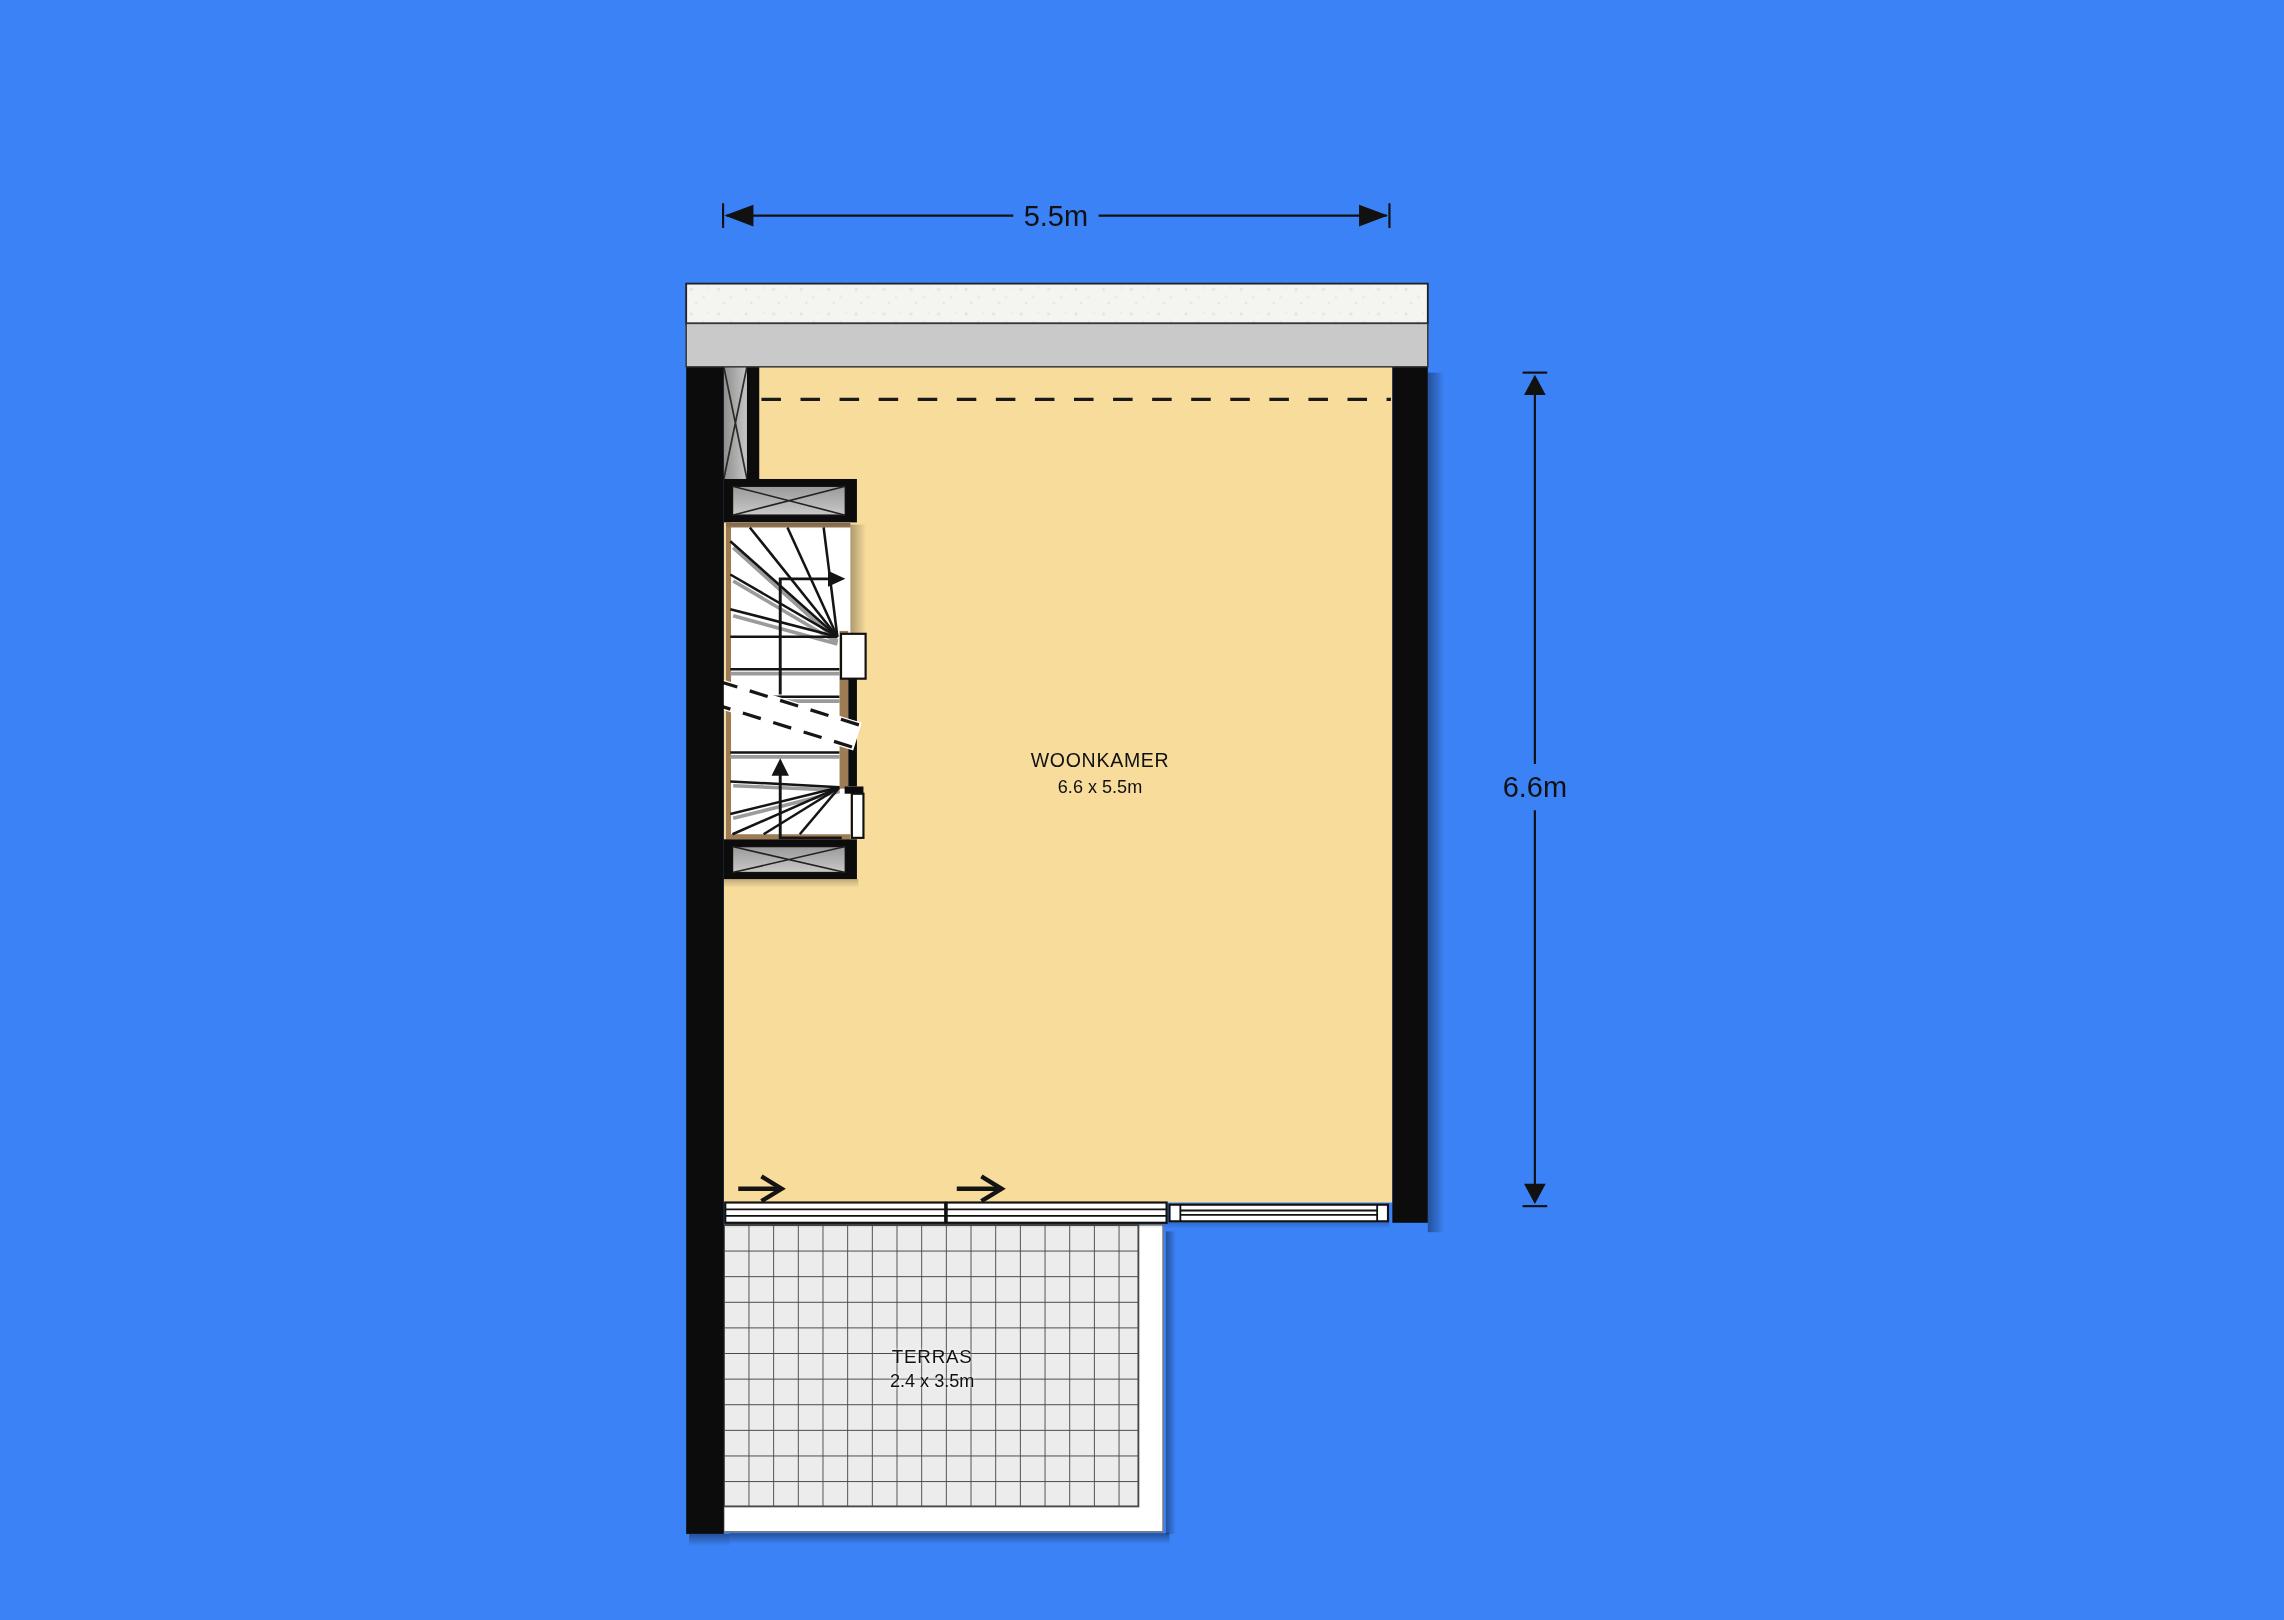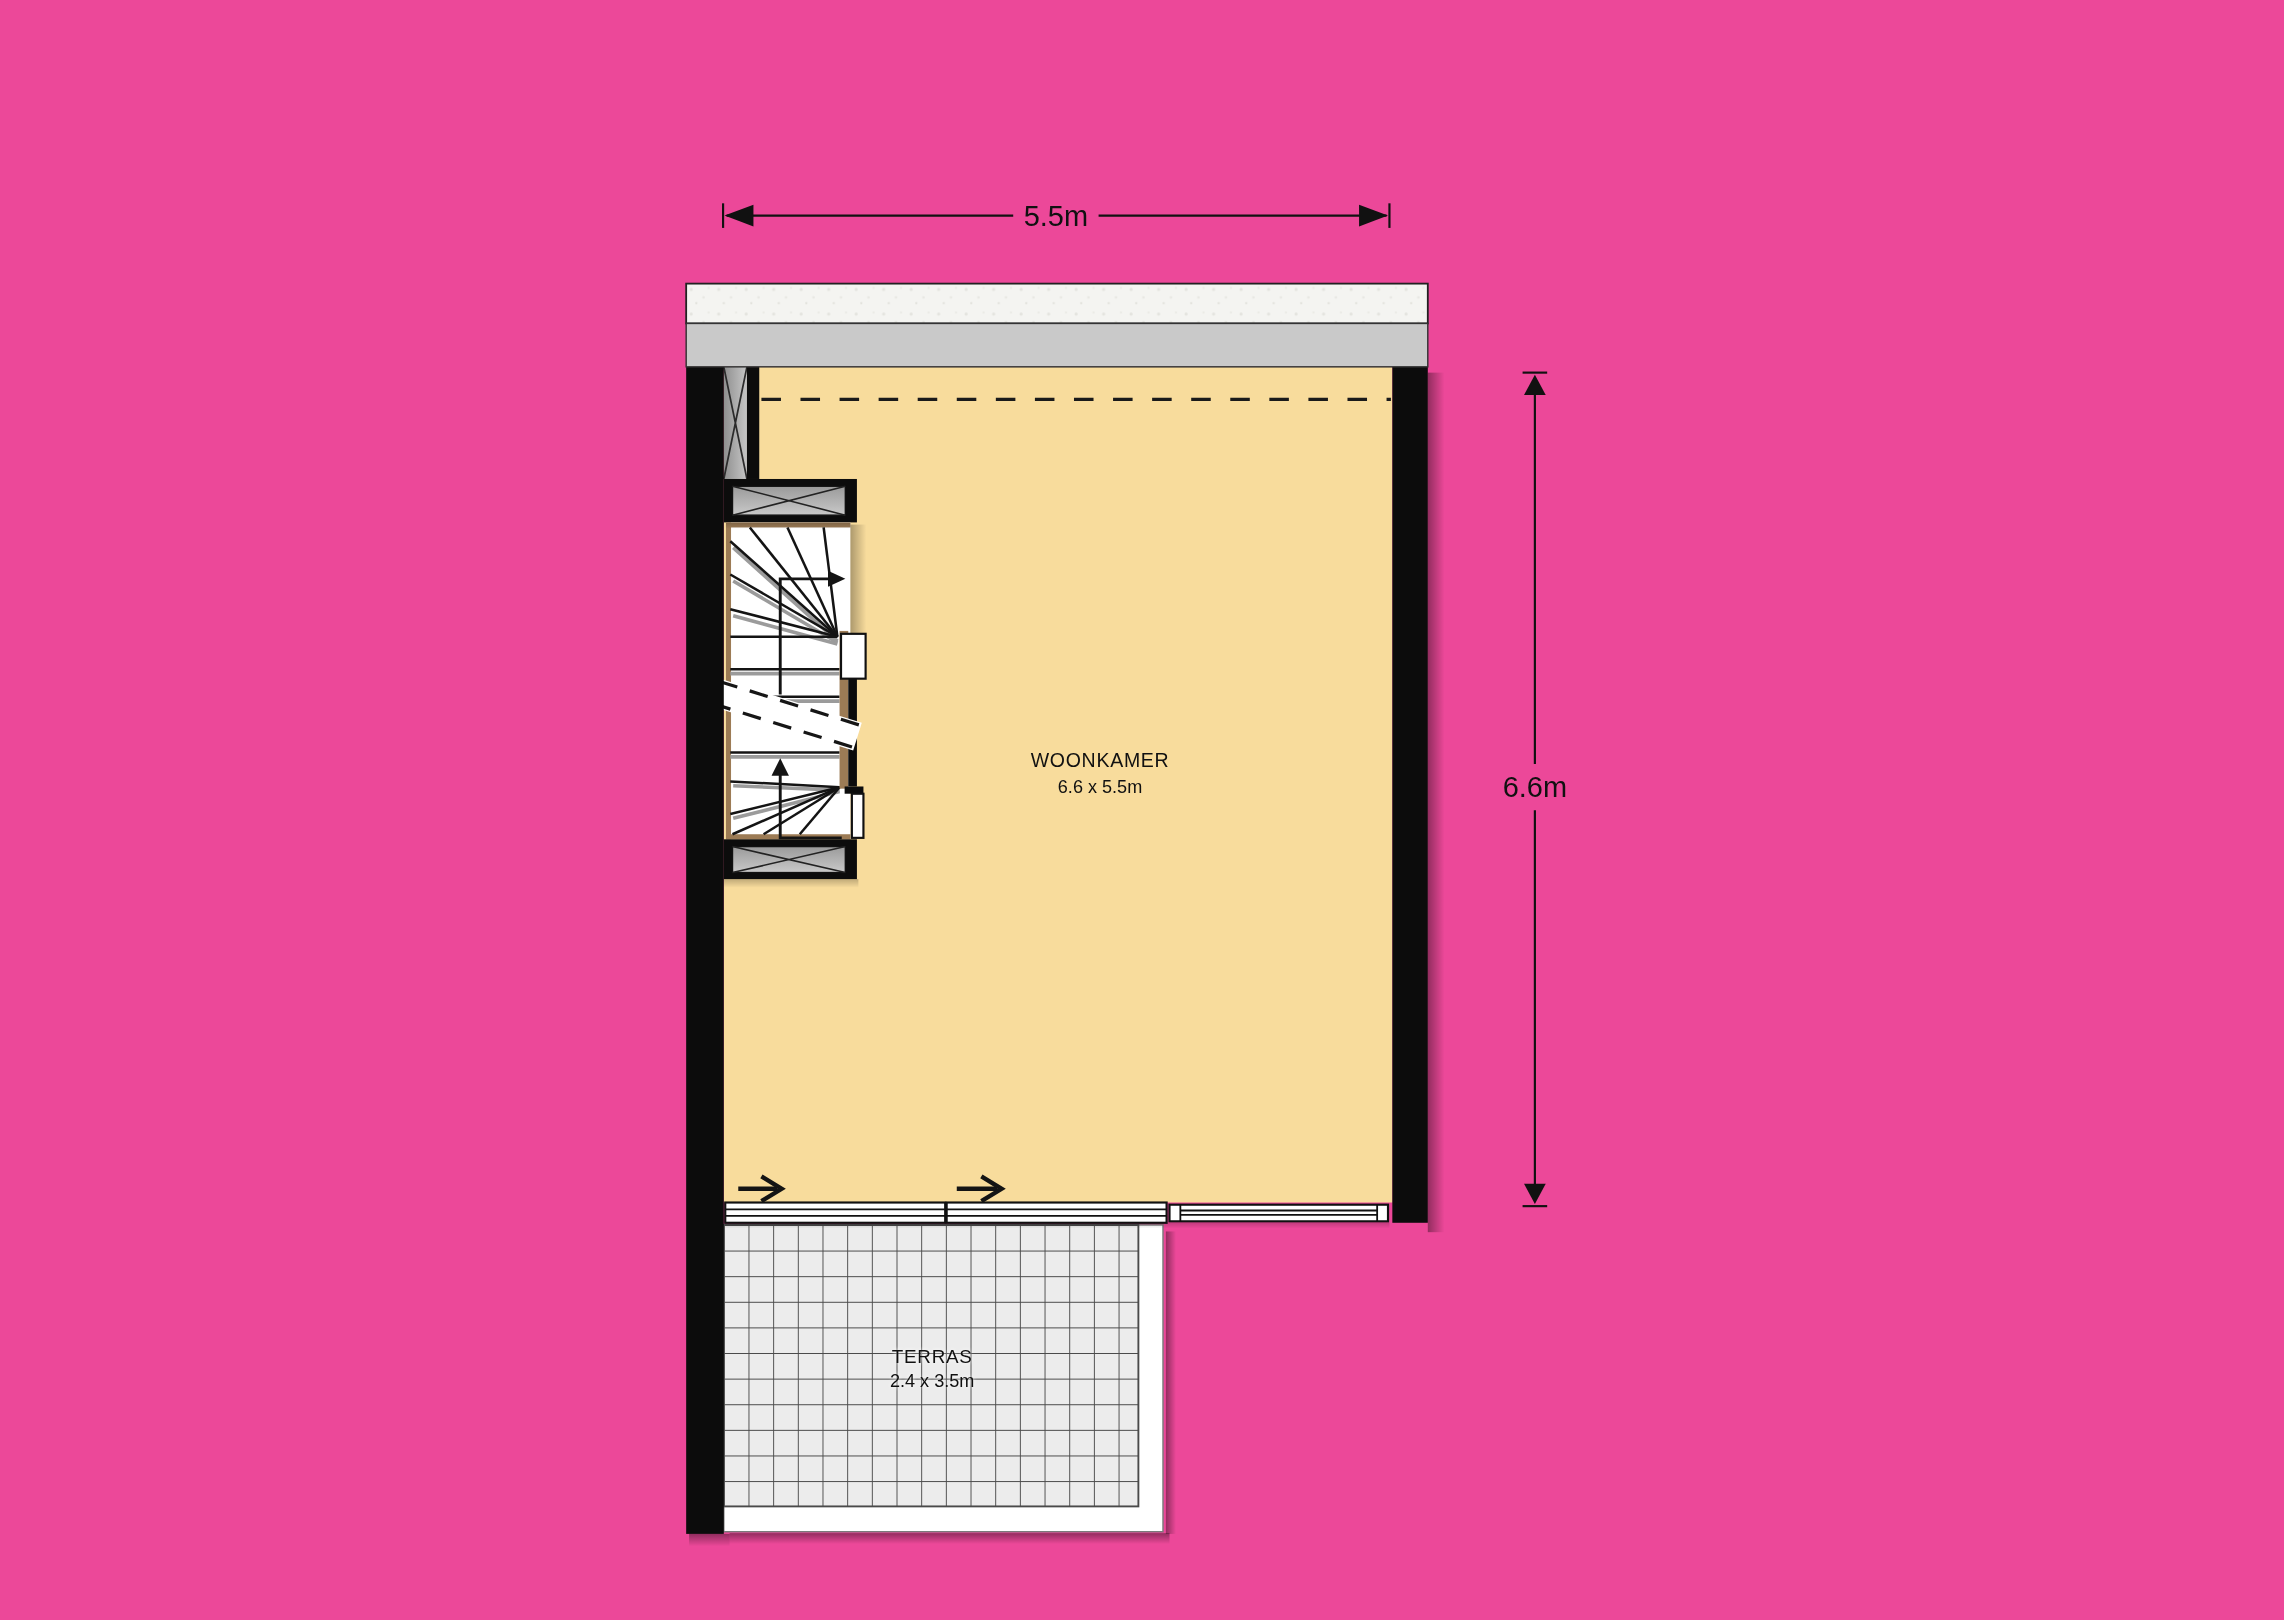--- a/index.html
+++ b/index.html
@@ -1,16 +1,16 @@
 <!DOCTYPE html>
 <html style="font-size:11.6px"><head>
 <meta charset="utf-8">
 <style>
   html,body{margin:0;padding:0;background:#ffffff;}
-  .canvas{position:relative;width:2284px;height:1620px;background:#ec4899;overflow:hidden;
+  .canvas{position:relative;width:2284px;height:1620px;background:#3b82f6;overflow:hidden;
           font-family:"Liberation Sans", sans-serif;}
   svg{position:absolute;left:0;top:0;}
   text{font-family:"Liberation Sans", sans-serif;fill:#111;}
   .dim-label{font-size:40px;}
   .room-label{font-size:27px;letter-spacing:1px;}
   .room-size{font-size:25px;}
   .terras-label{font-size:26px;letter-spacing:1px;}
 </style>
 </head>
 <body>

